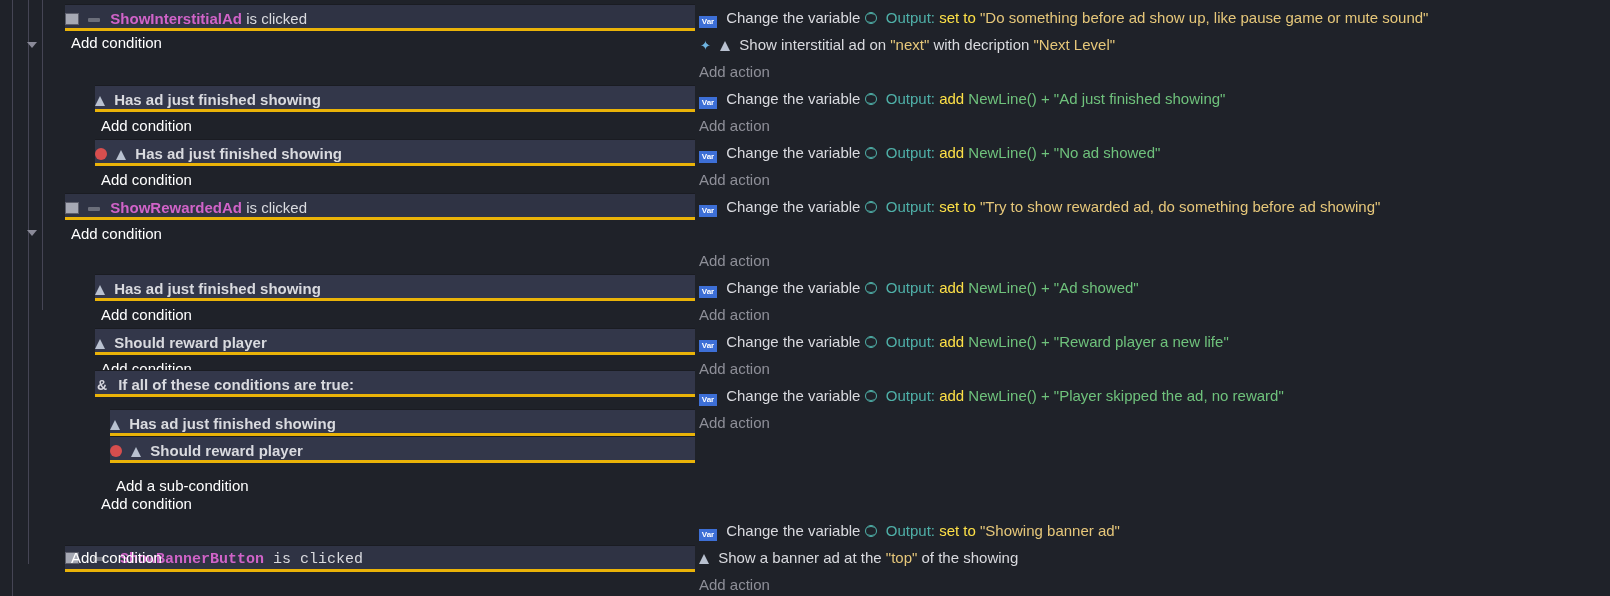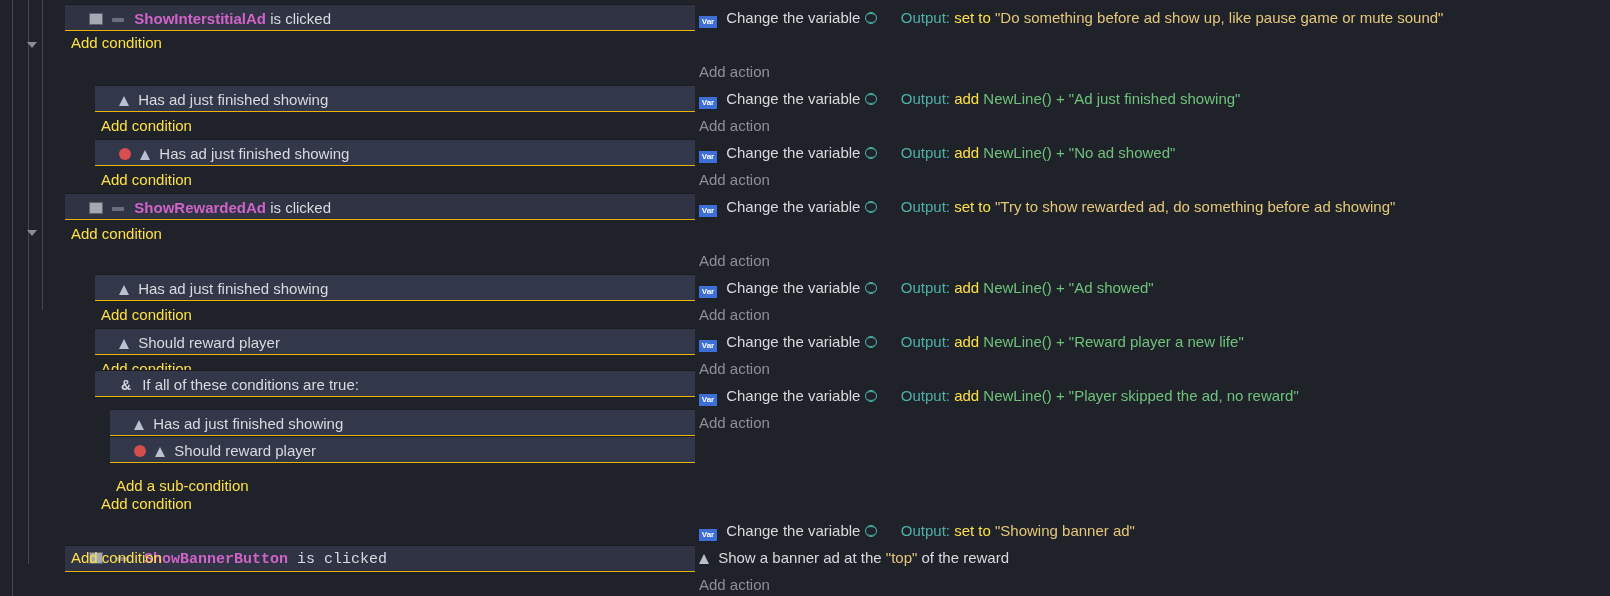--- a/index.html
+++ b/index.html
@@ -20,38 +20,38 @@
   .arrow {
     position: absolute; width: 0; height: 0;
     border-top: 5px solid transparent;
     border-bottom: 5px solid transparent;
     border-left: 6px solid #8a8a98;
     transform: rotate(90deg);
   }
 
   
   .row { position: absolute; height: 27px; line-height: 27px; white-space: nowrap; }
-  .cond { background: #2f3344; border-top: 1px solid #1a1c22; border-bottom: 1px solid #eab308; padding-left: 24px; }
-  .cond.alt { background: #33374a; }
-  .add  { color: #fde047; padding-left: 6px; cursor: text; }
+  .cond { background: #2f3344; border-top: 1px solid #1a1c22; border-bottom: 3px solid #eab308; padding-left: 0; }
+  .cond.alt { background: #33374a; font-weight: bold; }
+  .add  { color: #ffffff; padding-left: 6px; cursor: text; }
   .act  { padding-left: 2px; }
   .aadd { color: #8e8f98; padding-left: 2px; cursor: text; }
 
   
   .d0 { left: 65px;  width: 630px; }
   .d1 { left: 95px;  width: 600px; }
   .d2b{ left: 110px; width: 585px; }
 
   
   .acol { left: 697px; width: 905px; }
 
   
   .obj { color: #d063c8; font-weight: 600; }
   .txt { color: #d9dadf; }
-  .out { color: #4fb0a8; margin-left: 15px; }
+  .out { color: #4fb0a8; }
   .op  { color: #fde047; }
   .expr{ color: #6fc27c; }
   .str { color: #e6c77a; }
 
   
   .ic {
     display: inline-block; width: 14px; height: 12px;
     margin-right: 5px; vertical-align: -1px;
     border-radius: 0;
   }
@@ -89,20 +89,28 @@
 <div class="row add d0" style="top:31px; height:24px; line-height:24px;">Add condition</div>
 
 <div class="row act acol" style="top:4px;">
   <span class="ic ic-var">Var</span>
   <span class="txt">Change the variable</span>
   <span> </span><span class="ic ic-glb"></span>
   <span class="out">Output</span><span class="colon">: </span>
   <span class="op">set to</span>
    <span class="str">"Do something before ad show up, like pause game or mute sound"</span>
 </div>
+<div class="row act acol" style="top:31px;">
+  <span class="ic-dots">✦</span>
+  <span class="ic-tri"></span>
+  <span class="txt">Show interstitial ad on </span>
+  <span class="str">"next"</span>
+  <span class="txt"> with decription </span>
+  <span class="str">"Next Level"</span>
+</div>
 <div class="row aadd acol" style="top:58px;">Add action</div>
 
 <div class="row cond d1 alt" style="top:85px;">
   <span class="ic-tri"></span>
   <span class="txt">Has ad just finished showing</span>
 </div>
 <div class="row add d1" style="top:112px;">Add condition</div>
 <div class="row act acol" style="top:85px;">
   <span class="ic ic-var">Var</span>
   <span class="txt">Change the variable</span>
@@ -216,17 +224,17 @@
   <span class="txt">Change the variable</span>
   <span> </span><span class="ic ic-glb"></span>
   <span class="out">Output</span><span class="colon">: </span>
   <span class="op">set to</span>
    <span class="str">"Showing banner ad"</span>
 </div>
 <div class="row act acol" style="top:544px;">
   <span class="ic-tri"></span>
   <span class="txt">Show a banner ad at the</span>
   <span class="str">"top"</span>
-  <span class="txt"> of the reward</span>
+  <span class="txt"> of the showing</span>
 </div>
 <div class="row aadd acol" style="top:571px;">Add action</div>
 
 </div>
 
 </body></html>

